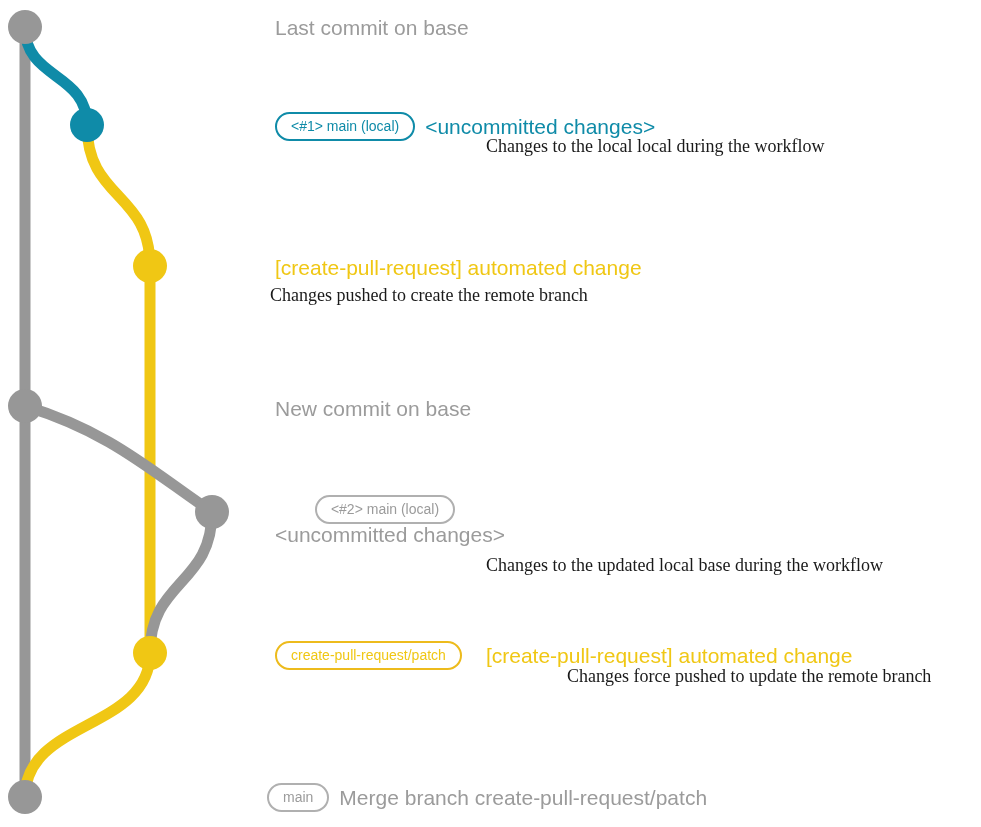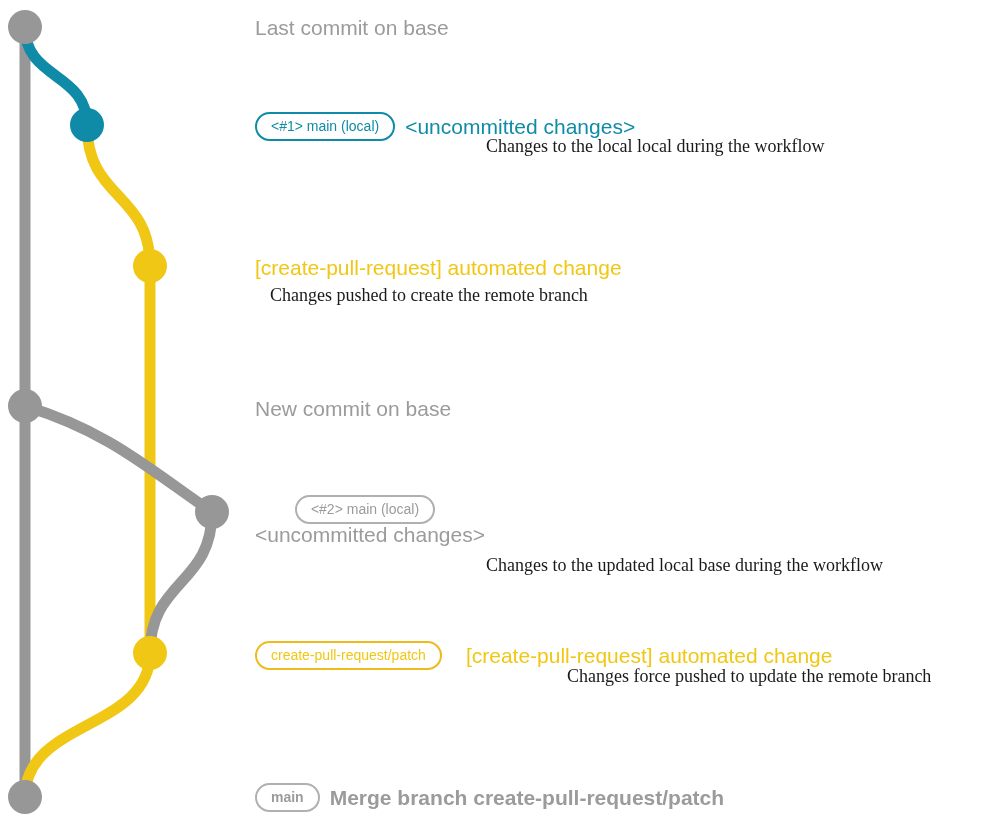--- a/index.html
+++ b/index.html
@@ -30,20 +30,21 @@
     top: 0;
     width: 260px;
     height: 827px;
   }
 
   .row {
     position: absolute;
     display: flex;
     align-items: center;
     white-space: nowrap;
+    margin-left: 20px;
   }
 
   .sub {
     position: absolute;
     white-space: nowrap;
     font-family: "Liberation Serif", serif;
     font-size: 18px;
     color: #1a1a1a;
   }
 
@@ -118,19 +119,19 @@
       <div class="row" style="left: 255px; top: 495px; height: 36px; flex-direction: column;">
         <span class="badge gray">&lt;#2&gt; main (local)</span>
         <span class="msg gray">&lt;uncommitted changes&gt;</span>
       </div>
       <div class="sub" style="left: 486px; top: 532px; margin-top: 23px;">Changes to the updated local base during the workflow</div>
       <div class="row" style="left: 255px; top: 637px; height: 36px; gap: 14px;">
         <span class="badge yellow">create-pull-request/patch</span>
         <span class="msg yellow">[create-pull-request] automated change</span>
       </div>
       <div class="sub" style="left: 567px; top: 666px;">Changes force pushed to update the remote branch</div>
-      <div class="row" style="left: 255px; top: 779px; height: 36px; font-weight: bold;">
+      <div class="row" style="left: 247px; top: 779px; height: 36px;">
         <span class="badge gray">main</span>
         <span class="msg plain">Merge branch create-pull-request/patch</span>
       </div>
     </div>
 
 </div>
 
 </body></html>

